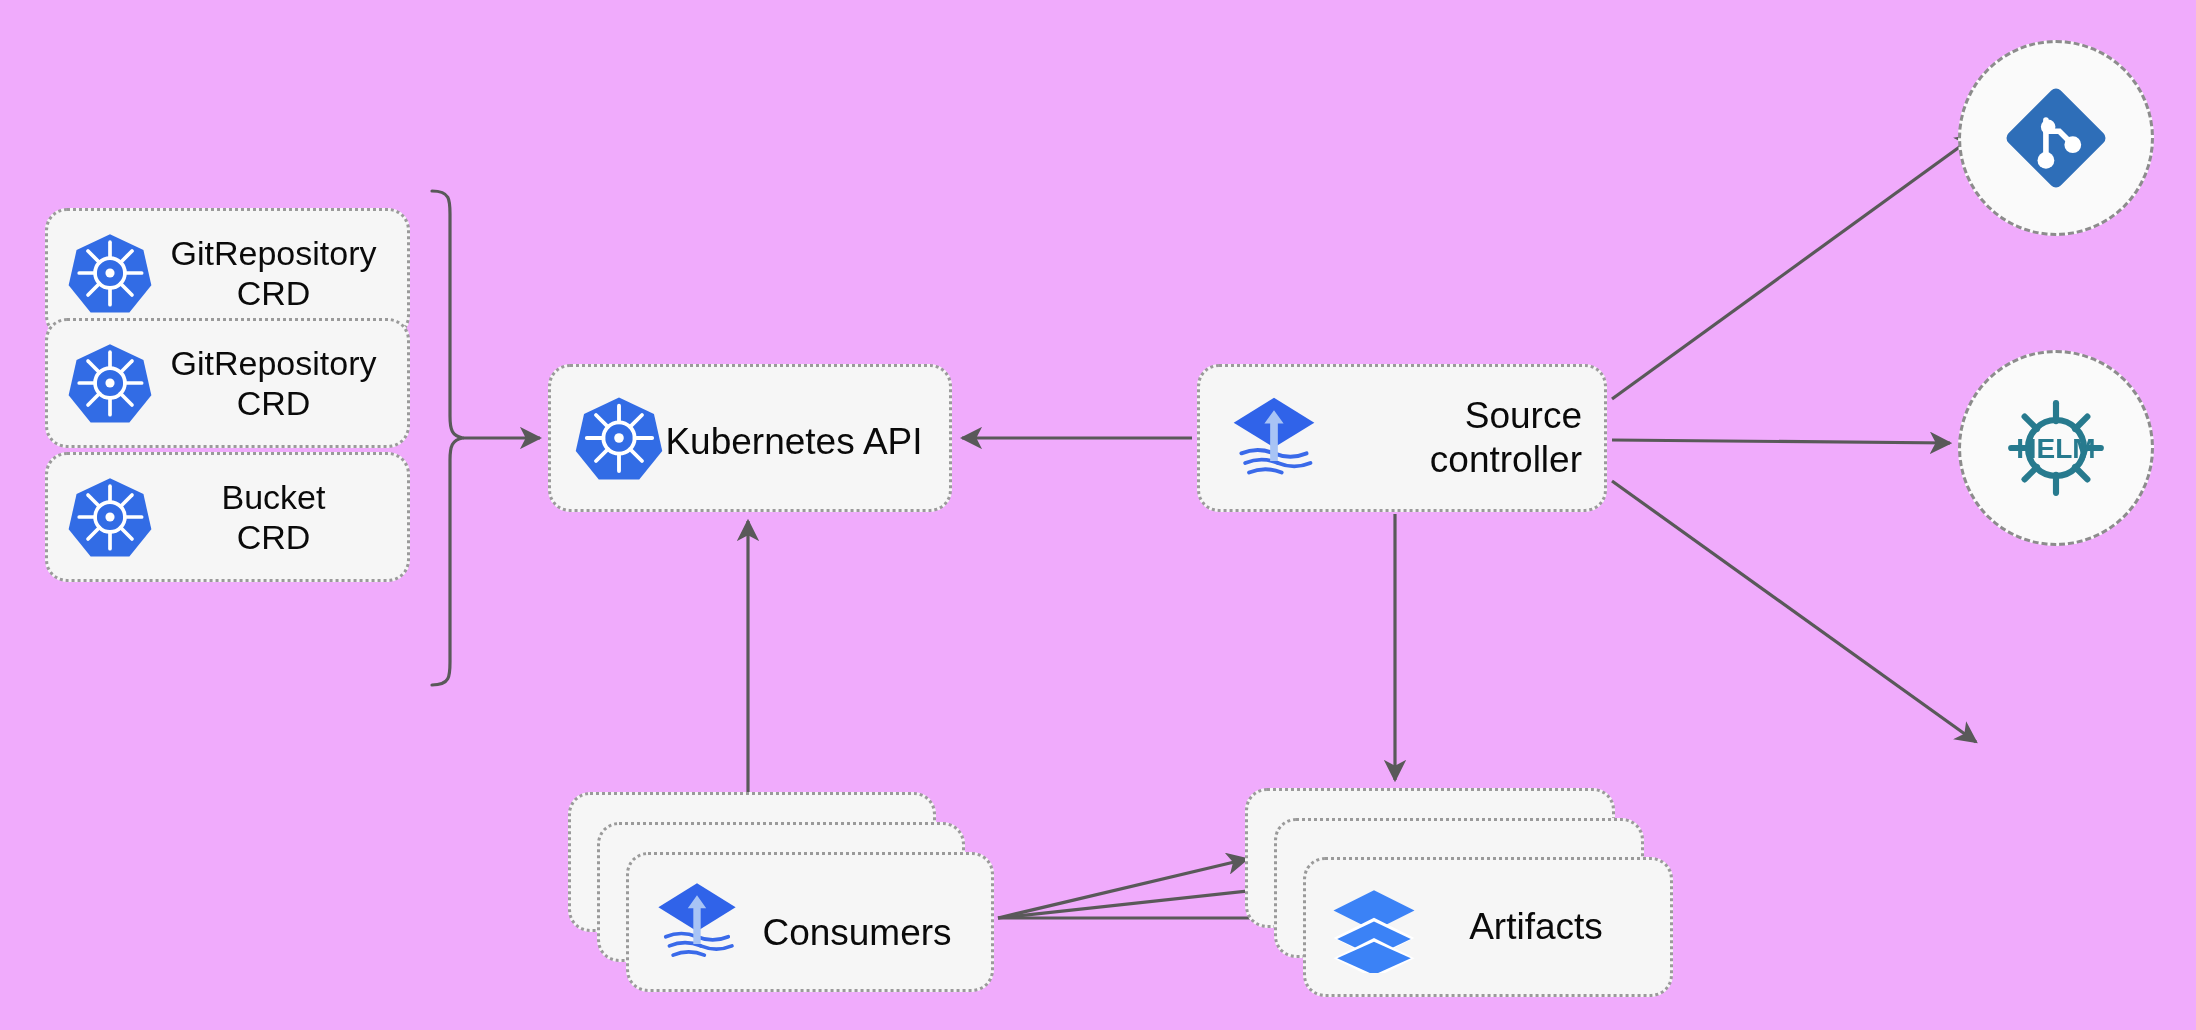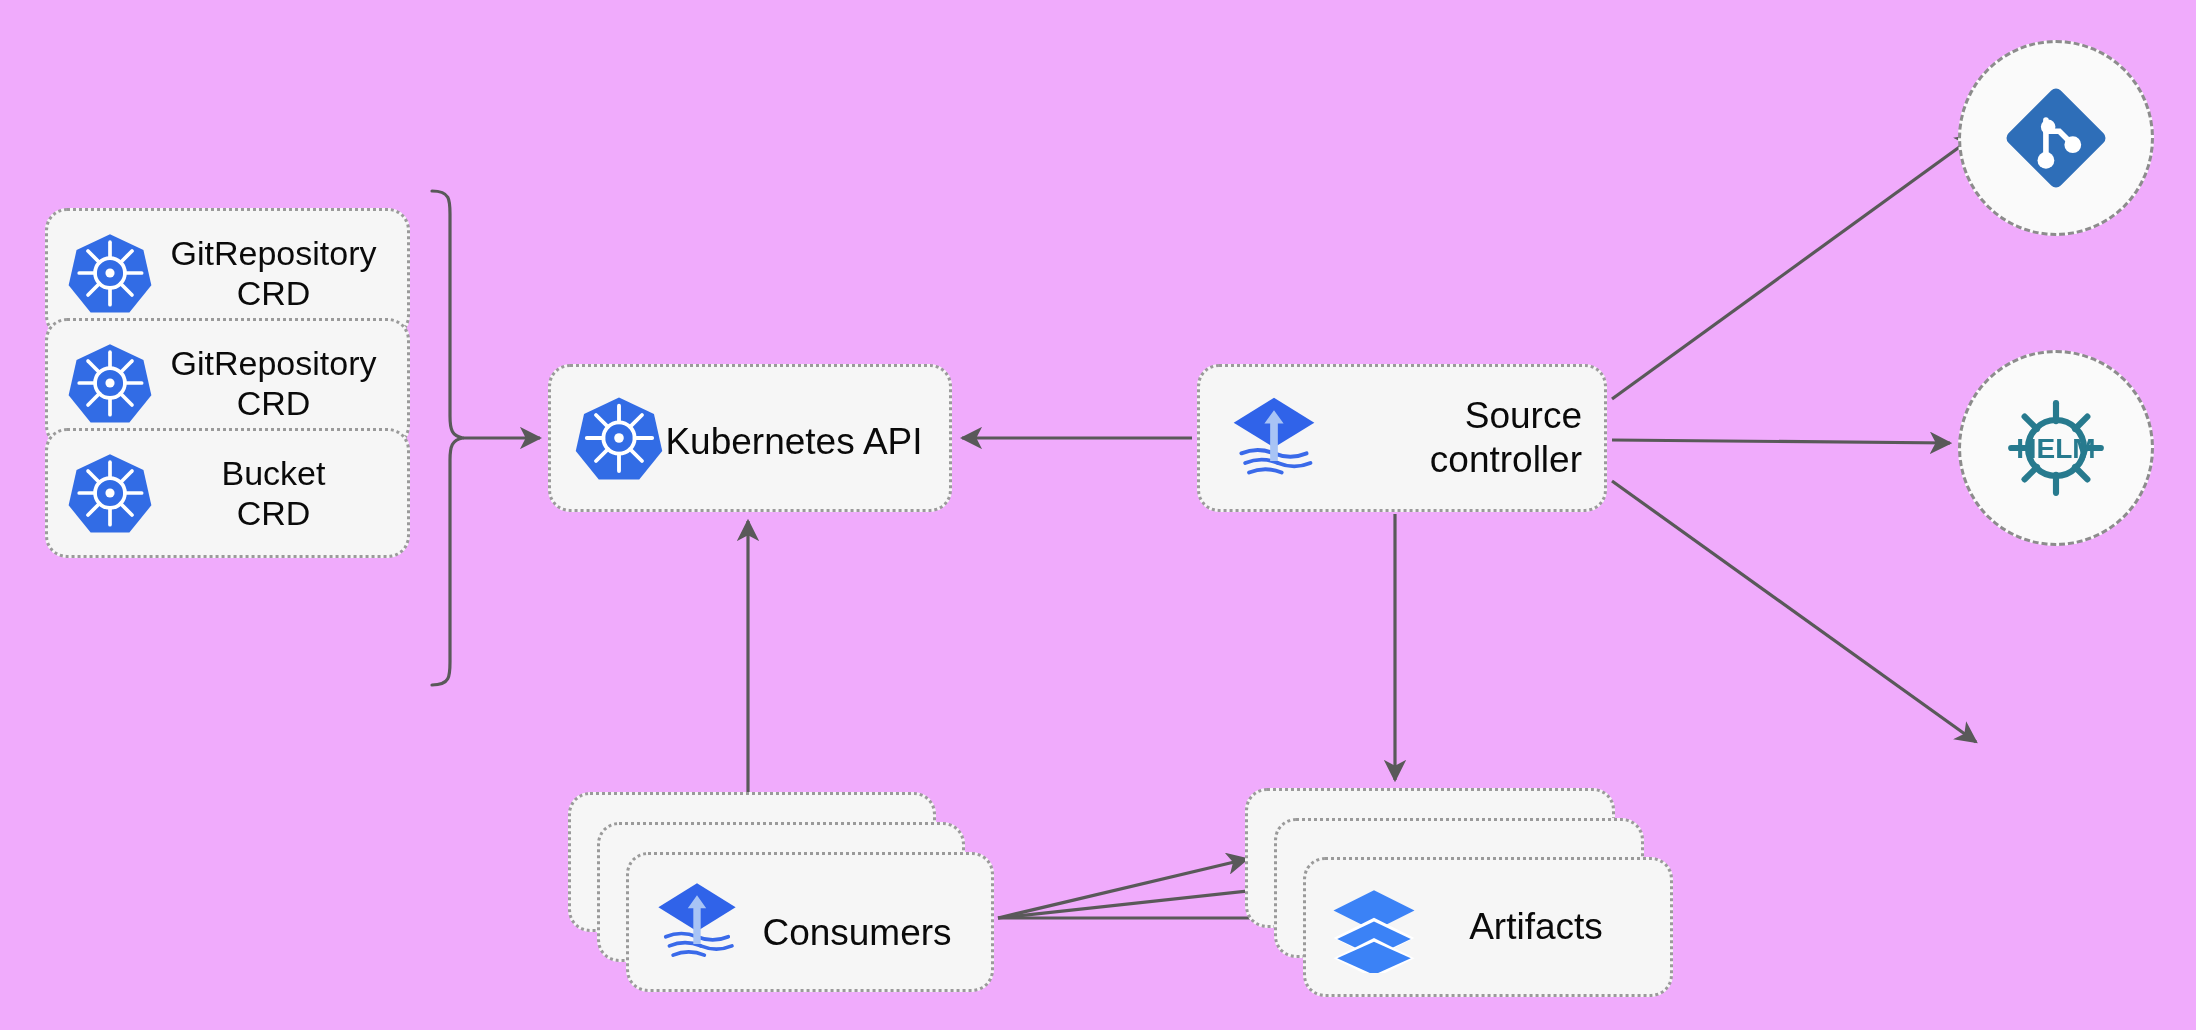--- a/index.html
+++ b/index.html
@@ -210,21 +210,21 @@
           <line x1="75" y1="25" x2="62" y2="38"></line>
           <line x1="38" y1="62" x2="25" y2="75"></line>
         </g>
         <circle cx="50" cy="50" r="5.2" fill="#ffffff"></circle>
       </svg>
     </span>
     <span class="node-label">GitRepository
 CRD</span>
   </div>
 
-  <div class="node crd-box" id="crd-2" style="top:428px;">
+  <div class="node crd-box" id="crd-2" style="top:452px;">
     <span class="node-icon">
       <svg viewBox="0 0 100 100" width="100%" height="100%" xmlns="http://www.w3.org/2000/svg">
         <polygon points="50,6 88,24 97,64 72,95 28,95 3,64 12,24" fill="#326CE5"></polygon>
         <g stroke="#ffffff" stroke-width="4.2" stroke-linecap="round" fill="none">
           <circle cx="50" cy="50" r="17"></circle>
           <line x1="50" y1="15" x2="50" y2="33"></line>
           <line x1="50" y1="67" x2="50" y2="86"></line>
           <line x1="15" y1="50" x2="33" y2="50"></line>
           <line x1="67" y1="50" x2="86" y2="50"></line>
           <line x1="25" y1="25" x2="38" y2="38"></line>

